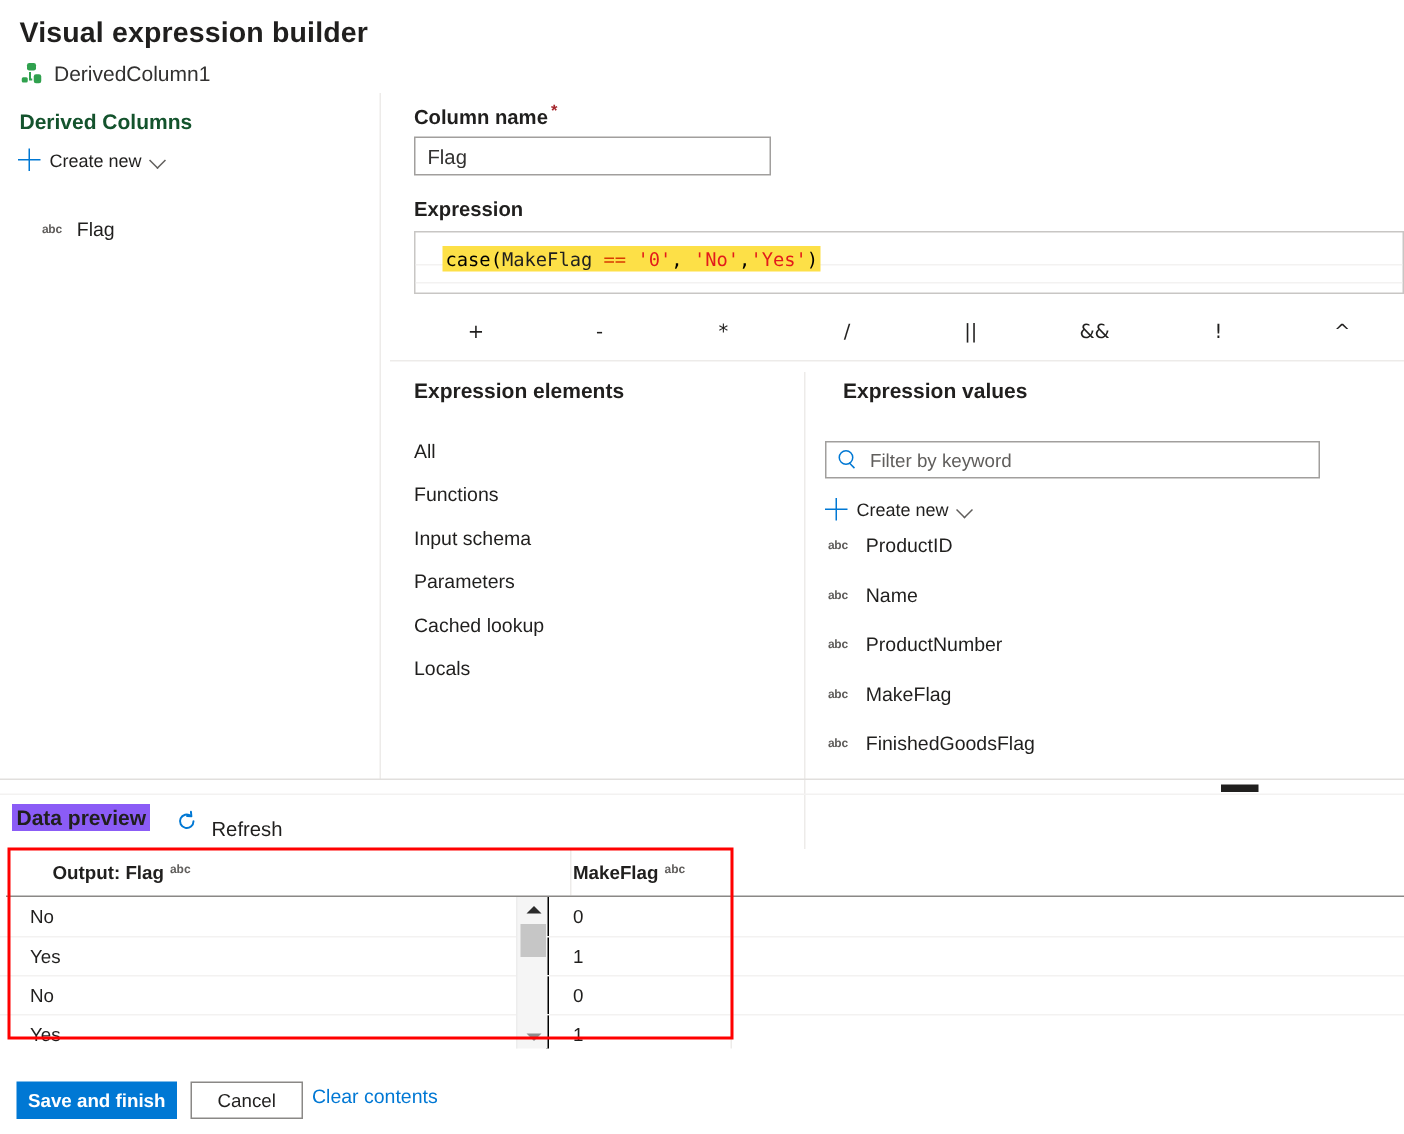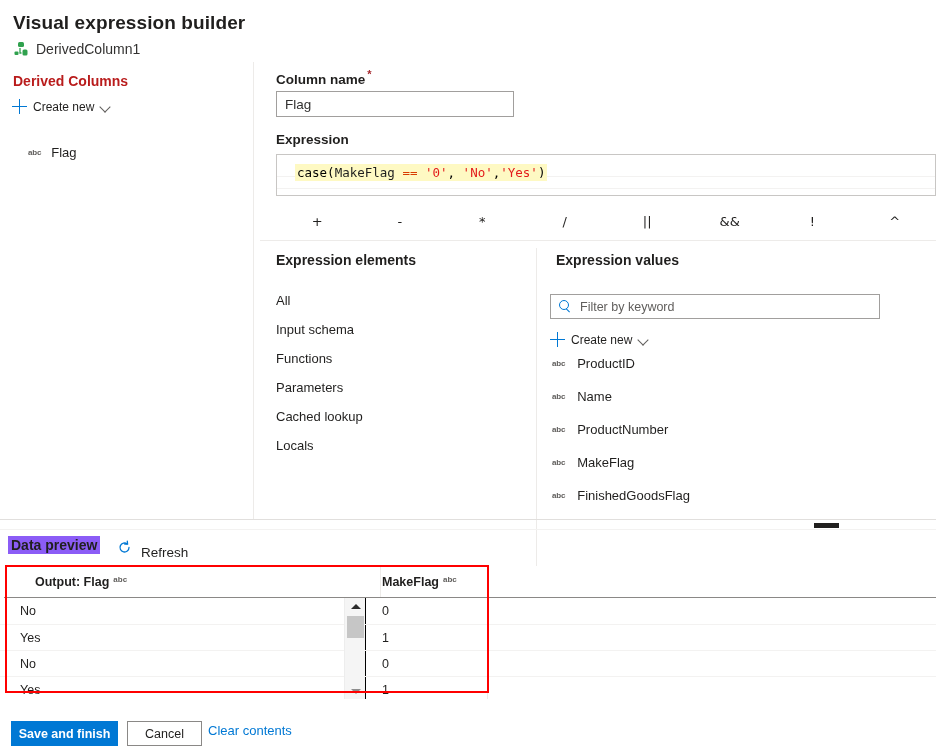--- a/index.html
+++ b/index.html
@@ -24,21 +24,21 @@
     position:absolute; left:13px; top:41px;
     display:flex; align-items:center; gap:7px;
   }
   .dc-icon { width:16px; height:16px; position:relative; display:block; }
   .subtitle-text { font-size:14px; color:#323130; }
 
   
   .left-panel { position:absolute; left:0; top:68px; width:253px; height:452px; }
   .lp-heading {
     position:absolute; left:13px; top:5px;
-    font-size:14px; font-weight:700; color:#b91c1c;
+    font-size:14px; font-weight:700; color:#14532d;
   }
   .create-new {
     position:absolute; left:12px; top:31px;
     display:flex; align-items:center; gap:6px; cursor:pointer;
   }
   .plus-icon { width:15px; height:15px; position:relative; display:block; }
   .plus-icon::before, .plus-icon::after {
     content:""; position:absolute; background:#0078d4;
   }
   .plus-icon::before { left:0; top:7px; width:15px; height:1.4px; }
@@ -84,21 +84,21 @@
 
   .expr-box {
     position:absolute; left:22px; top:92px; width:660px; height:42px;
     border:1px solid #c8c6c4; background:#fff; overflow:hidden;
   }
   .expr-line-top { position:absolute; left:0; top:21px; width:100%; height:1px; background:#f3f2f1; }
   .expr-line-bot { position:absolute; left:0; top:33px; width:100%; height:1px; background:#f3f2f1; }
   .expr-code {
     position:absolute; left:18px; top:9px;
     font-family:"DejaVu Sans Mono", monospace; font-size:12.5px;
-    background:#fef9c3; padding:1px 2px; white-space:pre;
+    background:#fde047; padding:1px 2px; white-space:pre;
   }
   .tok-plain { color:#000000; }
   .tok-ident { color:#1f1f1f; }
   .tok-op { color:#d83b01; }
   .tok-str { color:#e31b1b; }
 
   .op-bar {
     position:absolute; left:22px; top:141px; width:660px; height:36px;
     display:flex; align-items:center;
   }
@@ -305,32 +305,32 @@
         <div class="op-btn">&amp;&amp;</div>
         <div class="op-btn">!</div>
         <div class="op-btn">^</div>
       </div>
     <div class="hdiv-ops"></div>
 
     <div class="elements-col">
       <div class="col-heading">Expression elements</div>
       <div class="elem-list">
           <div class="elem-item">All</div>
+          <div class="elem-item">Functions</div>
           <div class="elem-item">Input schema</div>
-          <div class="elem-item">Functions</div>
           <div class="elem-item">Parameters</div>
           <div class="elem-item">Cached lookup</div>
           <div class="elem-item">Locals</div>
         </div>
     </div>
 
     <div class="vdiv-cols"></div>
 
     <div class="values-col">
-      <div class="col-heading" style="margin-left:6px;">Expression values</div>
+      <div class="col-heading" style="margin-left:12px;">Expression values</div>
 
       <div class="filter-wrap">
         <span class="search-icon"></span>
         <input class="filter-input" type="text" placeholder="Filter by keyword" style="">
       </div>
 
       <div class="vals-create">
         <span class="plus-icon"></span>
         <span class="cn-label">Create new</span>
         <span class="chev"></span>

